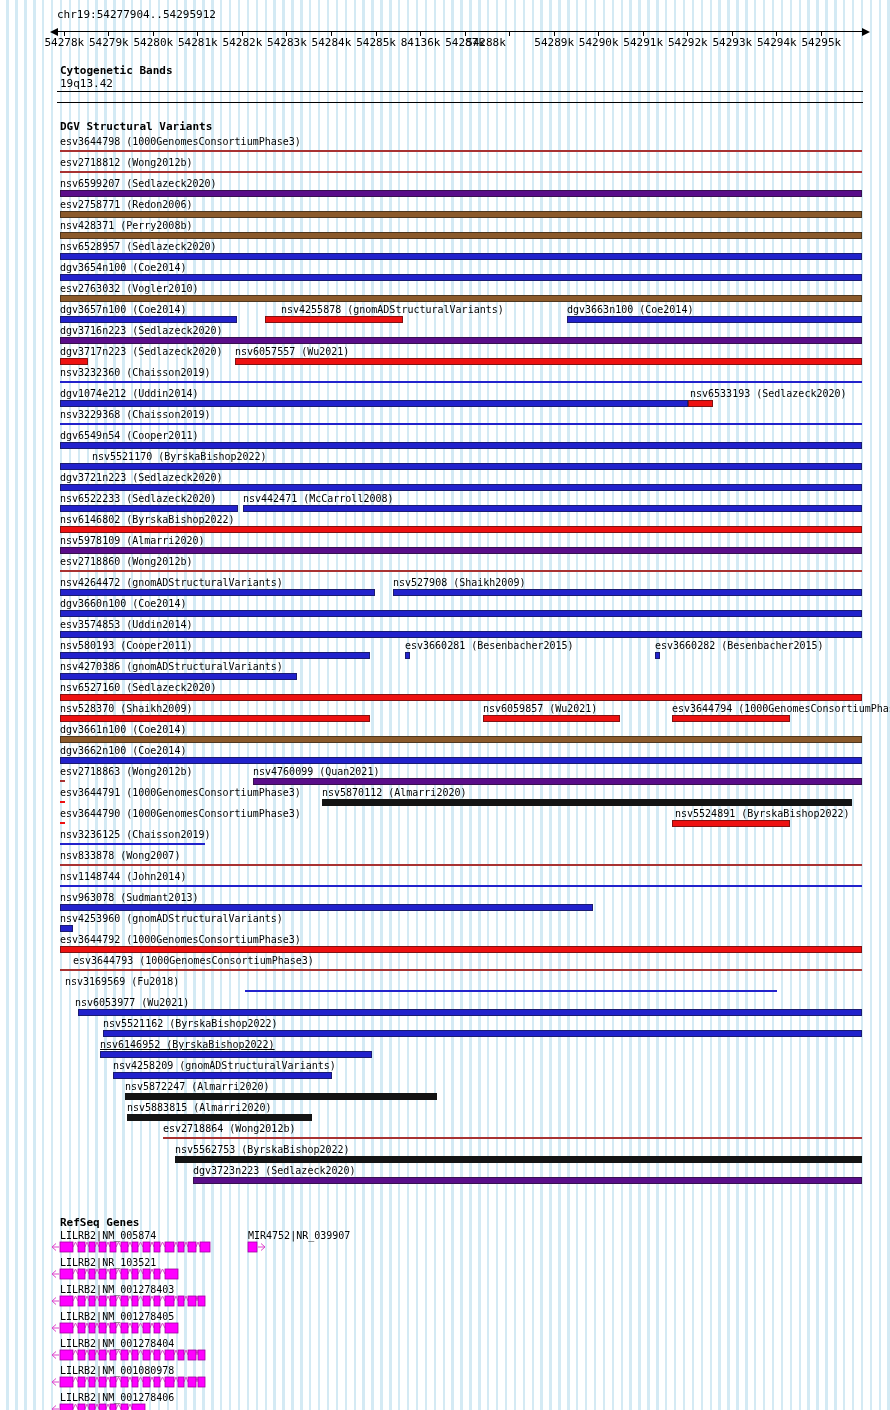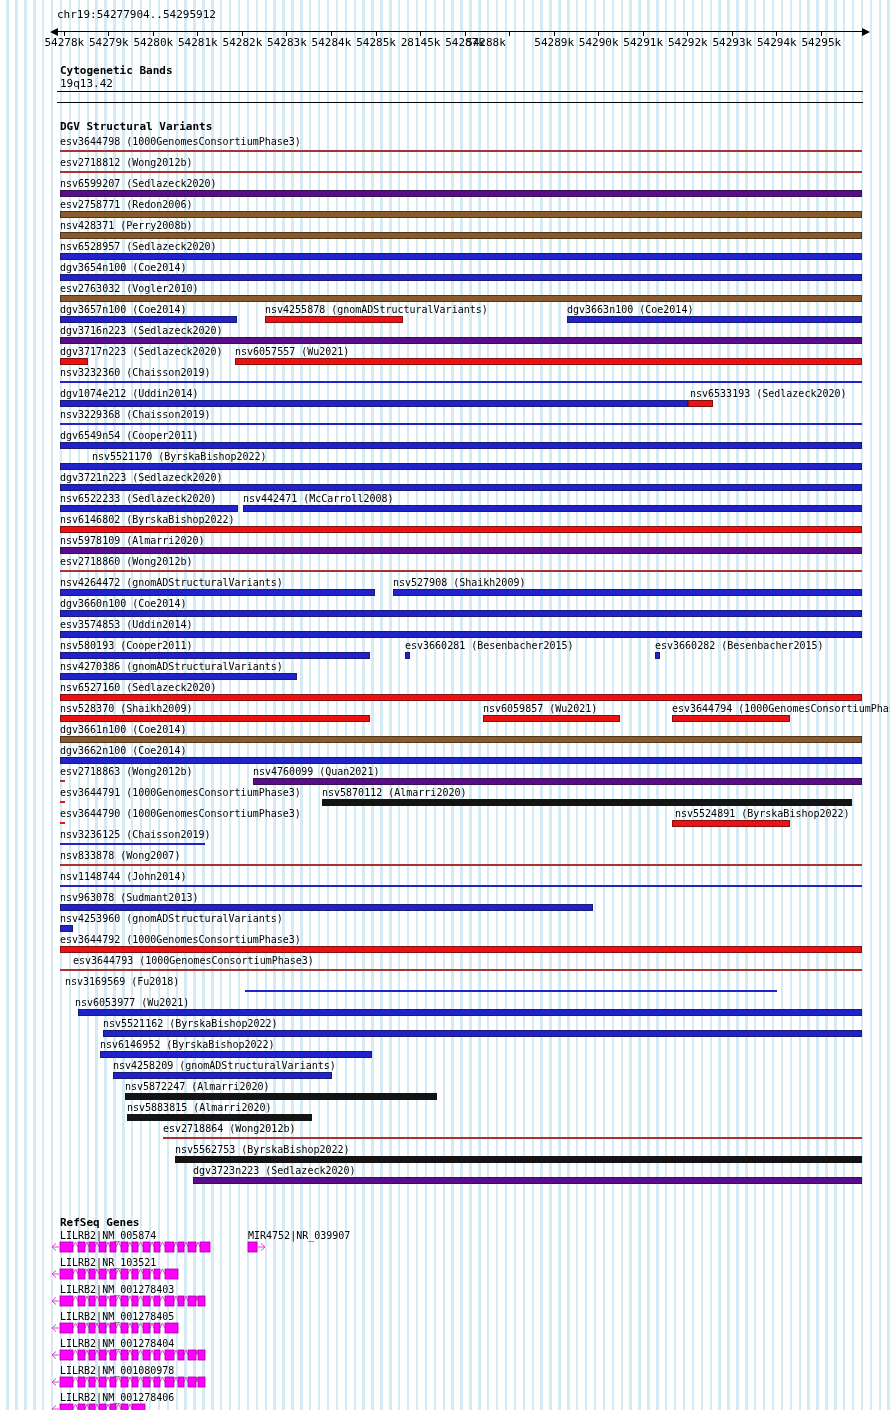--- a/index.html
+++ b/index.html
@@ -45,21 +45,21 @@
       <div class="tick-label" style="left: 197.883px; top: 37px;">54281k</div>
       <div class="tick" style="left: 241.918px; top: 32px;"></div>
       <div class="tick-label" style="left: 242.418px; top: 37px;">54282k</div>
       <div class="tick" style="left: 286.454px; top: 32px;"></div>
       <div class="tick-label" style="left: 286.954px; top: 37px;">54283k</div>
       <div class="tick" style="left: 330.99px; top: 32px;"></div>
       <div class="tick-label" style="left: 331.49px; top: 37px;">54284k</div>
       <div class="tick" style="left: 375.526px; top: 32px;"></div>
       <div class="tick-label" style="left: 376.026px; top: 37px;">54285k</div>
       <div class="tick" style="left: 420.062px; top: 32px;"></div>
-      <div class="tick-label" style="left: 420.562px; top: 37px;">28145k</div>
+      <div class="tick-label" style="left: 420.562px; top: 37px;">84136k</div>
       <div class="tick" style="left: 464.597px; top: 32px;"></div>
       <div class="tick-label" style="left: 465.097px; top: 37px;">54287k</div>
       <div class="tick" style="left: 509.133px; top: 32px;"></div>
       <div class="tick-label" style="left: 486px; top: 37px;">54288k</div>
       <div class="tick" style="left: 553.669px; top: 32px;"></div>
       <div class="tick-label" style="left: 554.169px; top: 37px;">54289k</div>
       <div class="tick" style="left: 598.205px; top: 32px;"></div>
       <div class="tick-label" style="left: 598.705px; top: 37px;">54290k</div>
       <div class="tick" style="left: 642.74px; top: 32px;"></div>
       <div class="tick-label" style="left: 643.24px; top: 37px;">54291k</div>
@@ -90,21 +90,21 @@
       <div class="lbl" style="left: 60px; top: 220px;">nsv428371 (Perry2008b)</div>
       <div class="bar thick" style="left: 60px; width: 802px; top: 232px; background: rgb(139, 90, 43);"></div>
       <div class="lbl" style="left: 60px; top: 241px;">nsv6528957 (Sedlazeck2020)</div>
       <div class="bar thick" style="left: 60px; width: 802px; top: 253px; background: rgb(34, 34, 204);"></div>
       <div class="lbl" style="left: 60px; top: 262px;">dgv3654n100 (Coe2014)</div>
       <div class="bar thick" style="left: 60px; width: 802px; top: 274px; background: rgb(34, 34, 204);"></div>
       <div class="lbl" style="left: 60px; top: 283px; text-align: center;">esv2763032 (Vogler2010)</div>
       <div class="bar thick" style="left: 60px; width: 802px; top: 295px; background: rgb(139, 90, 43);"></div>
       <div class="lbl" style="left: 60px; top: 304px;">dgv3657n100 (Coe2014)</div>
       <div class="bar thick" style="left: 60px; width: 177px; top: 316px; background: rgb(34, 34, 204);"></div>
-      <div class="lbl" style="left: 265px; top: 304px;">nsv4255878 (gnomADStructuralVariants)</div>
+      <div class="lbl" style="left: 265px; top: 304px; padding-left: 16px;">nsv4255878 (gnomADStructuralVariants)</div>
       <div class="bar thick" style="left: 265px; width: 138px; top: 316px; background: rgb(238, 17, 17);"></div>
       <div class="lbl" style="left: 567px; top: 304px;">dgv3663n100 (Coe2014)</div>
       <div class="bar thick" style="left: 567px; width: 295px; top: 316px; background: rgb(34, 34, 204);"></div>
       <div class="lbl" style="left: 60px; top: 325px;">dgv3716n223 (Sedlazeck2020)</div>
       <div class="bar thick" style="left: 60px; width: 802px; top: 337px; background: rgb(90, 13, 138);"></div>
       <div class="lbl" style="left: 60px; top: 346px;">dgv3717n223 (Sedlazeck2020)</div>
       <div class="bar thick" style="left: 60px; width: 28px; top: 358px; background: rgb(238, 17, 17);"></div>
       <div class="lbl" style="left: 235px; top: 346px;">nsv6057557 (Wu2021)</div>
       <div class="bar thick" style="left: 235px; width: 627px; top: 358px; background: rgb(238, 17, 17);"></div>
       <div class="lbl" style="left: 60px; top: 367px;">nsv3232360 (Chaisson2019)</div>
@@ -184,21 +184,21 @@
       <div class="lbl" style="left: 60px; top: 934px;">esv3644792 (1000GenomesConsortiumPhase3)</div>
       <div class="bar thick" style="left: 60px; width: 802px; top: 946px; background: rgb(238, 17, 17);"></div>
       <div class="lbl" style="left: 60px; top: 955px; padding-left: 13px;">esv3644793 (1000GenomesConsortiumPhase3)</div>
       <div class="bar thin" style="left: 60px; width: 802px; top: 969px; background: rgb(168, 50, 50);"></div>
       <div class="lbl" style="left: 65px; top: 976px; text-align: center;">nsv3169569 (Fu2018)</div>
       <div class="bar thin" style="left: 245px; width: 532px; top: 990px; background: rgb(34, 34, 204);"></div>
       <div class="lbl" style="left: 75px; top: 997px;">nsv6053977 (Wu2021)</div>
       <div class="bar thick" style="left: 78px; width: 784px; top: 1009px; background: rgb(34, 34, 204);"></div>
       <div class="lbl" style="left: 103px; top: 1018px;">nsv5521162 (ByrskaBishop2022)</div>
       <div class="bar thick" style="left: 103px; width: 759px; top: 1030px; background: rgb(34, 34, 204);"></div>
-      <div class="lbl" style="left: 100px; top: 1039px;">nsv6146952 (ByrskaBishop2022)</div>
+      <div class="lbl" style="left: 100px; top: 1039px; text-decoration: underline;">nsv6146952 (ByrskaBishop2022)</div>
       <div class="bar thick" style="left: 100px; width: 272px; top: 1051px; background: rgb(34, 34, 204);"></div>
       <div class="lbl" style="left: 113px; top: 1060px;">nsv4258209 (gnomADStructuralVariants)</div>
       <div class="bar thick" style="left: 113px; width: 219px; top: 1072px; background: rgb(34, 34, 204);"></div>
       <div class="lbl" style="left: 125px; top: 1081px;">nsv5872247 (Almarri2020)</div>
       <div class="bar thick" style="left: 125px; width: 312px; top: 1093px; background: rgb(20, 20, 20);"></div>
       <div class="lbl" style="left: 127px; top: 1102px;">nsv5883815 (Almarri2020)</div>
       <div class="bar thick" style="left: 127px; width: 185px; top: 1114px; background: rgb(20, 20, 20);"></div>
       <div class="lbl" style="left: 163px; top: 1123px;">esv2718864 (Wong2012b)</div>
       <div class="bar thin" style="left: 163px; width: 699px; top: 1137px; background: rgb(168, 50, 50);"></div>
       <div class="lbl" style="left: 175px; top: 1144px;">nsv5562753 (ByrskaBishop2022)</div>

